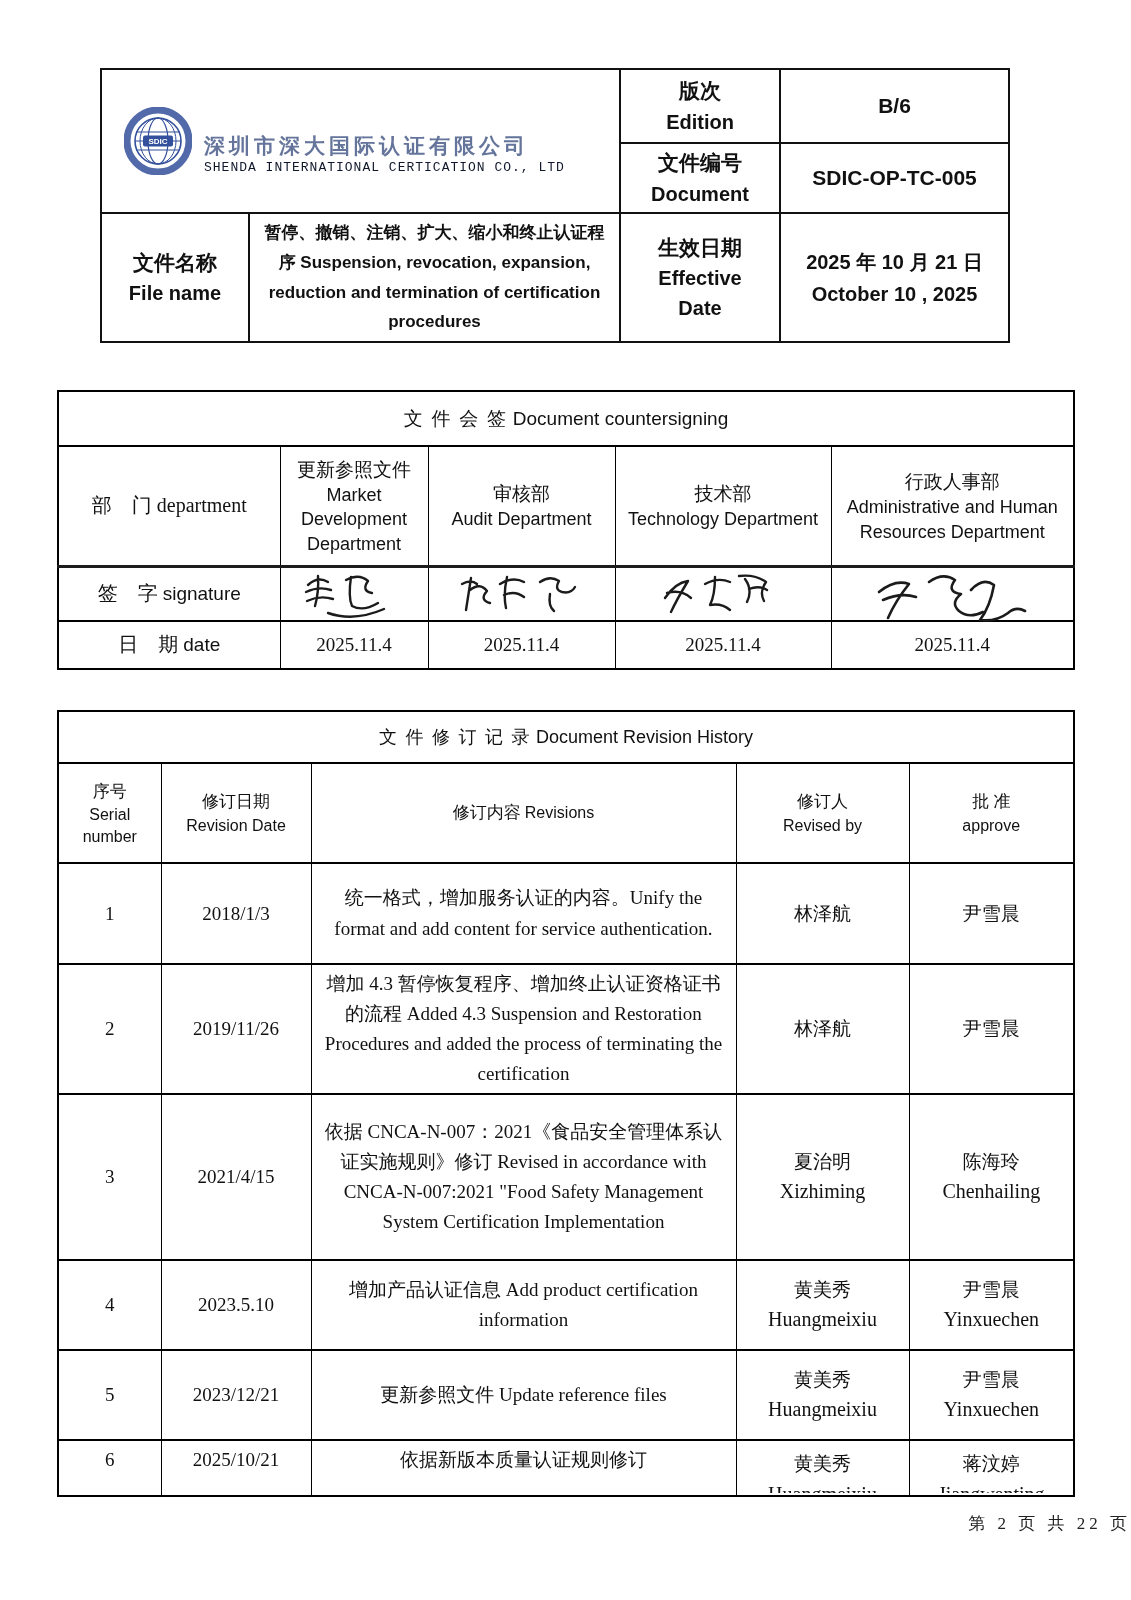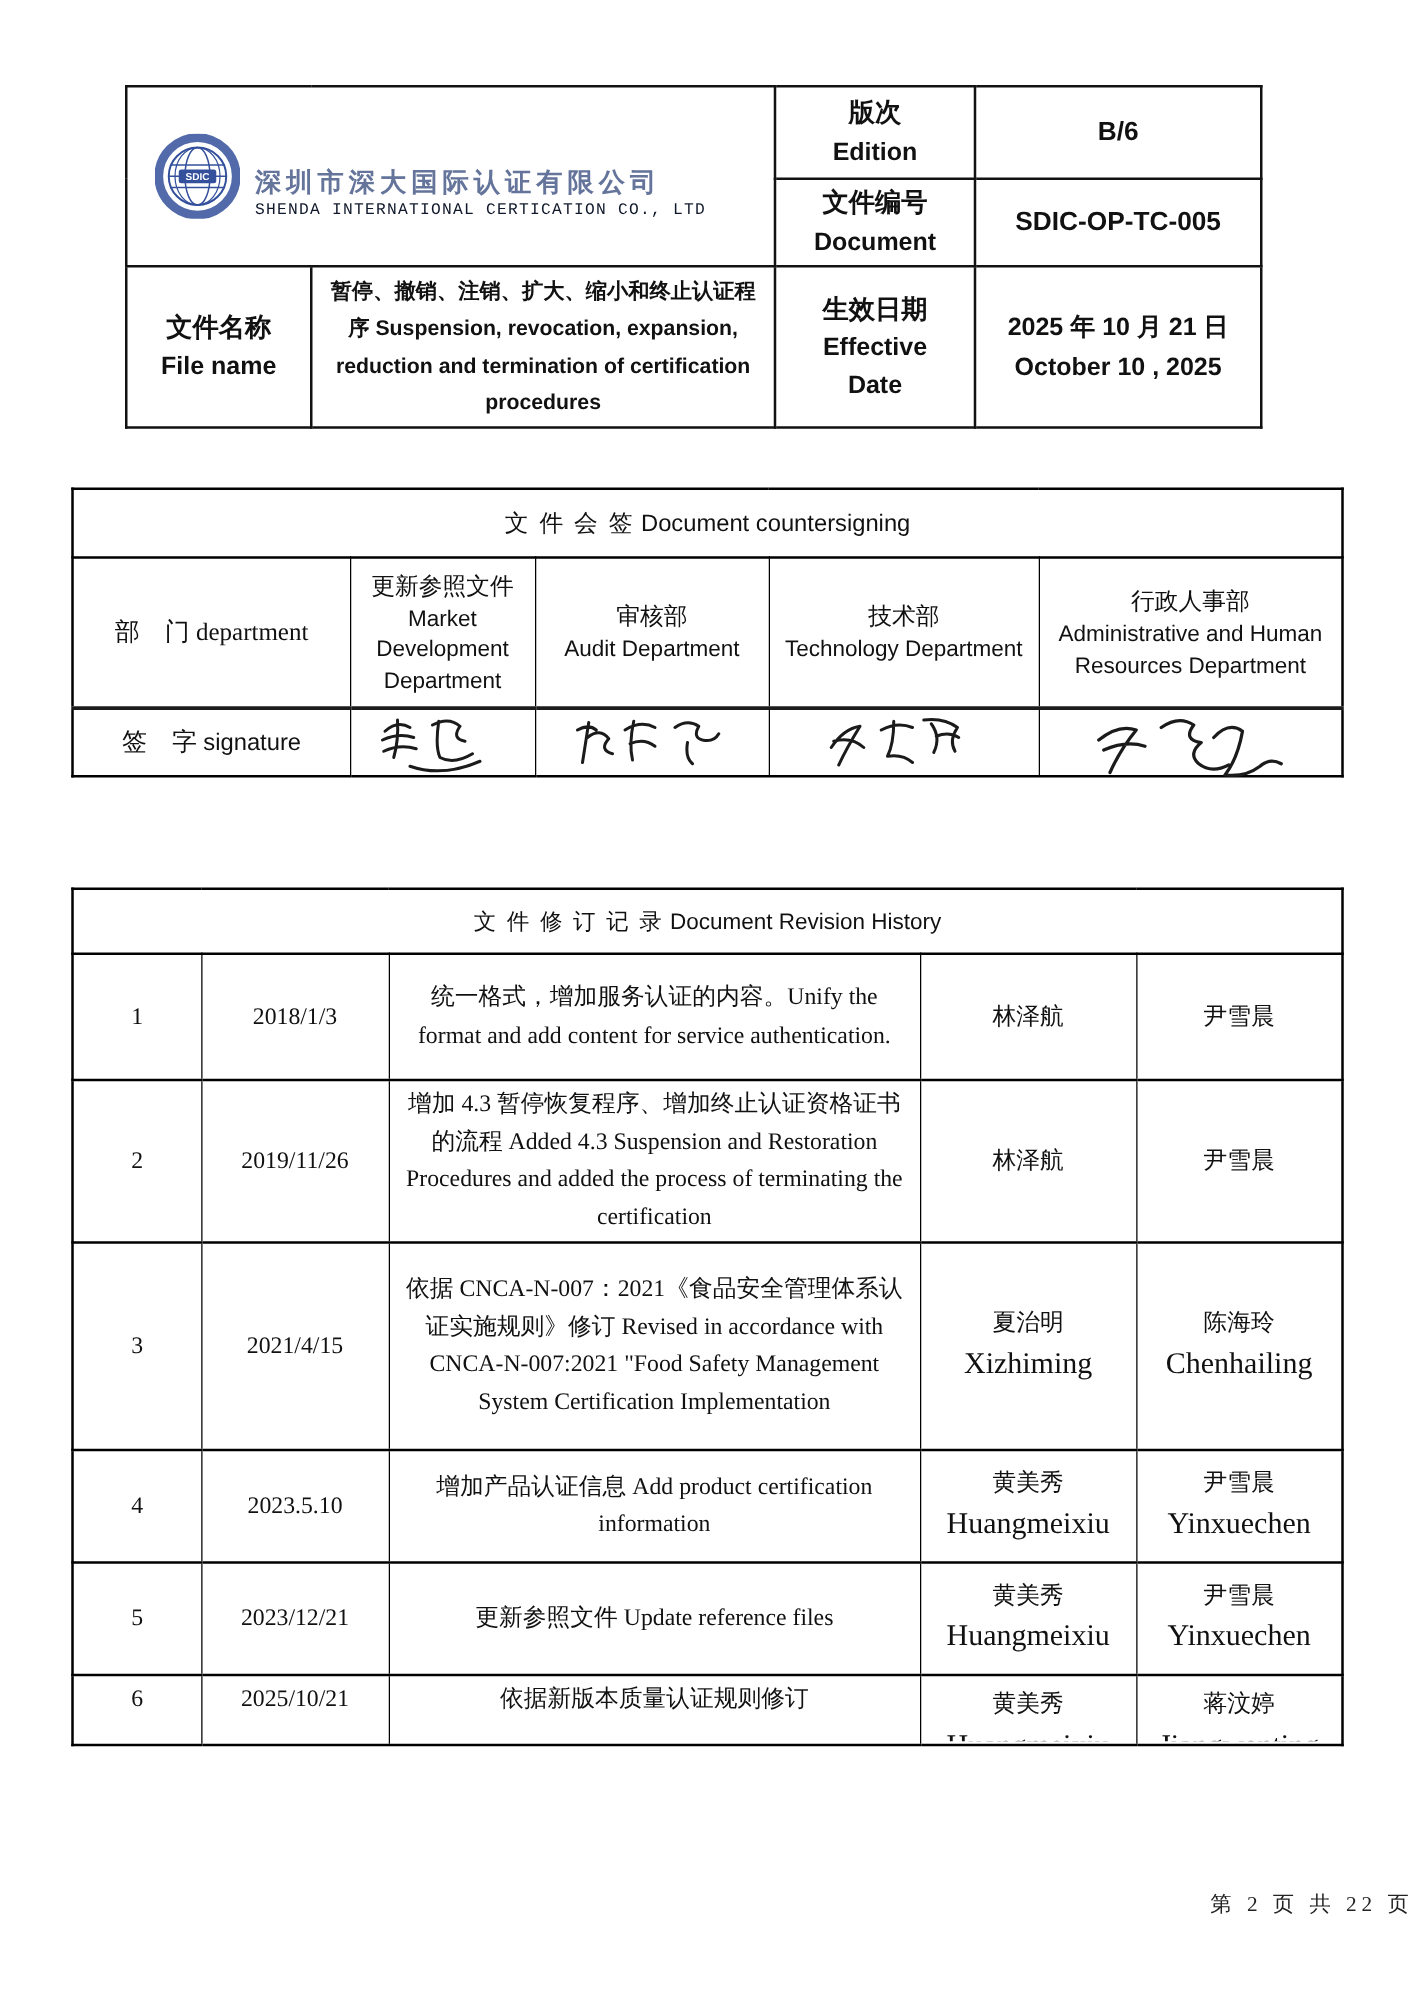--- a/index.html
+++ b/index.html
@@ -42,21 +42,21 @@
   .rev{position:absolute;left:57px;top:710px;width:1016px;}
   .rev td{border:1px solid #000;border-top-width:2px;border-bottom-width:2px;}
   .rev .outerL{border-left:2px solid #000;} .rev .outerR{border-right:2px solid #000;}
   .rev tr.r-title td{font-size:18px;}
   .rev .colhead-zh{font-size:17px;line-height:1.5;}
   .rev .colhead-en{font-family:"Liberation Sans",sans-serif;font-size:16px;line-height:1.35;}
   .rev .no,.rev .rdate{font-size:19px;}
   .rev .content{font-size:19px;line-height:1.58;padding:4px 10px;}
   .rev .content.al{text-align:center;}
   .rev .pname{font-size:19px;line-height:1.55;}
-  .rev .pname .en{font-size:24px;}
+  .rev .pname .en{font-size:20px;}
   .clip6{height:44px;overflow:hidden;}
   .r6 td{vertical-align:top;padding-top:8px;}
 
   .footer{position:absolute;left:0;top:1512px;width:100%;text-align:right;
           font-size:17px;letter-spacing:4px;color:#222;}
   .title-mix .zh-serif{letter-spacing:2px;}
 </style>
 </head>
 <body>
 
@@ -190,38 +190,69 @@
       <td class="outerR">
         <div class="sig-box">
           <svg width="170" height="62" viewBox="0 0 170 62" style="margin-bottom:-14px" fill="none" stroke="#1b1b1b" stroke-width="2.6" stroke-linecap="round" stroke-linejoin="round">
             <path d="M12 22 q16 -13 30 -8 q-13 16 -21 34 M16 30 q18 -8 33 -3"></path>
             <path d="M62 12 q14 -10 26 -2 q-9 12 6 14 q-11 9 -2 17 q10 8 24 1"></path>
             <path d="M104 20 q12 -13 23 -5 q-4 22 -14 35 q16 2 28 -7 q8 -7 17 -2"></path>
           </svg>
         </div>
       </td>
     </tr>
+    <tr class="r-date" style="height:48px">
+      <td class="outerL rowlab">
+        <span class="zh-serif">日　期</span> <span class="en-sans">date</span>
+      </td>
+      <td class="dateval">2025.11.4</td>
+      <td class="dateval">2025.11.4</td>
+      <td class="dateval">2025.11.4</td>
+      <td class="dateval outerR">2025.11.4</td>
+    </tr>
   </tbody>
     </table>
 
   <table class="rev">
     <colgroup>
         <col style="width:103px">
         <col style="width:150px">
         <col style="width:425px">
         <col style="width:173px">
         <col style="width:165px">
       </colgroup>
     <tbody>
         <tr class="r-title" style="height:52px">
       <td colspan="5" class="outerL outerR title-mix">
         <span class="zh-serif">文 件 修 订 记 录</span>
         <span class="en-sans">Document Revision History</span>
       </td>
     </tr>
+    <tr style="height:100px">
+      <td class="outerL">
+        <div class="colhead-zh">序号</div>
+        <div class="colhead-en">Serial number</div>
+      </td>
+      <td>
+        <div class="colhead-zh">修订日期</div>
+        <div class="colhead-en">Revision Date</div>
+      </td>
+      <td>
+        <span class="colhead-zh">修订内容</span>
+        <span class="colhead-en">Revisions</span>
+      </td>
+      <td>
+        <div class="colhead-zh">修订人</div>
+        <div class="colhead-en">Revised by</div>
+      </td>
+      <td class="outerR">
+        <div class="colhead-zh">批 准</div>
+        <div class="colhead-en">approve</div>
+      </td>
+    </tr>
 
     <tr style="height:101px">
       <td class="no outerL">1</td>
       <td class="rdate">2018/1/3</td>
       <td class="content al">统一格式，增加服务认证的内容。Unify the format and add content for service authentication.</td>
       <td class="pname">
         <div>林泽航</div>
             <div class="en"></div>
       </td>
       <td class="pname outerR">

